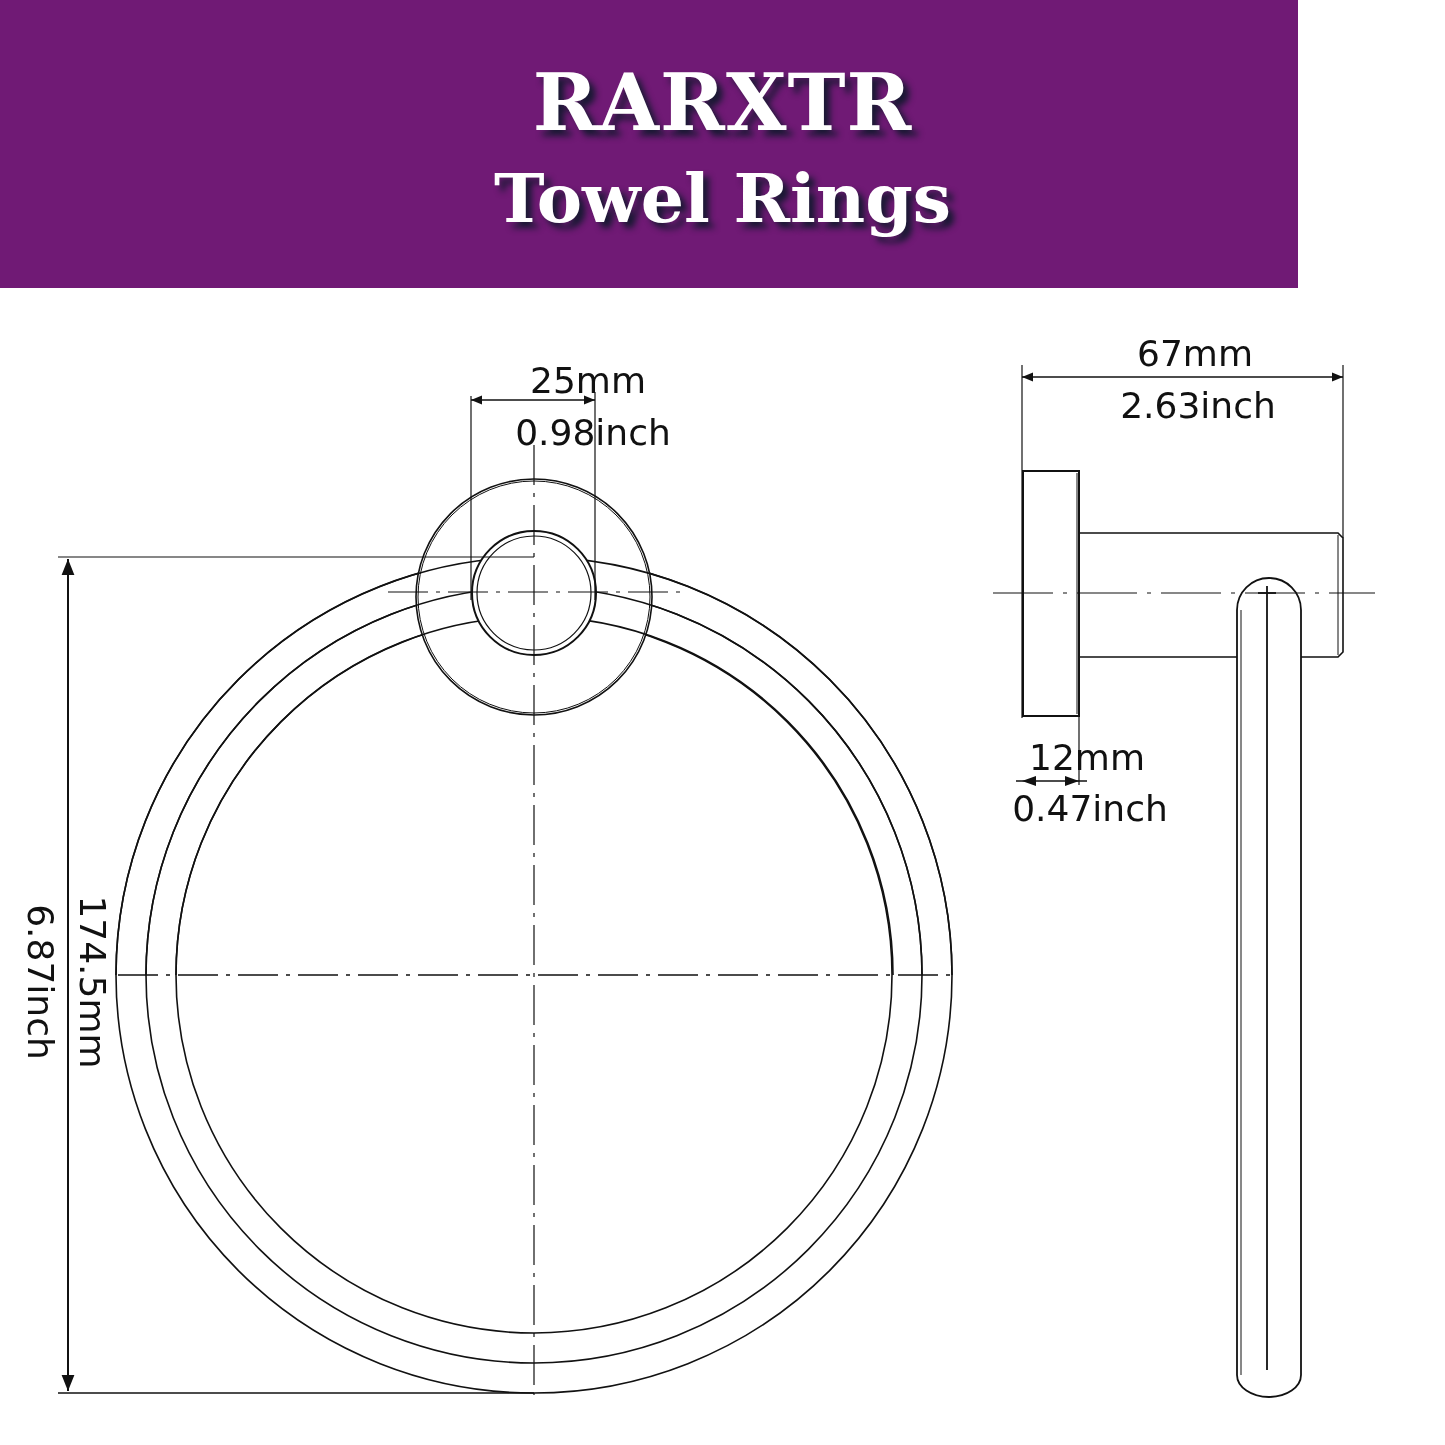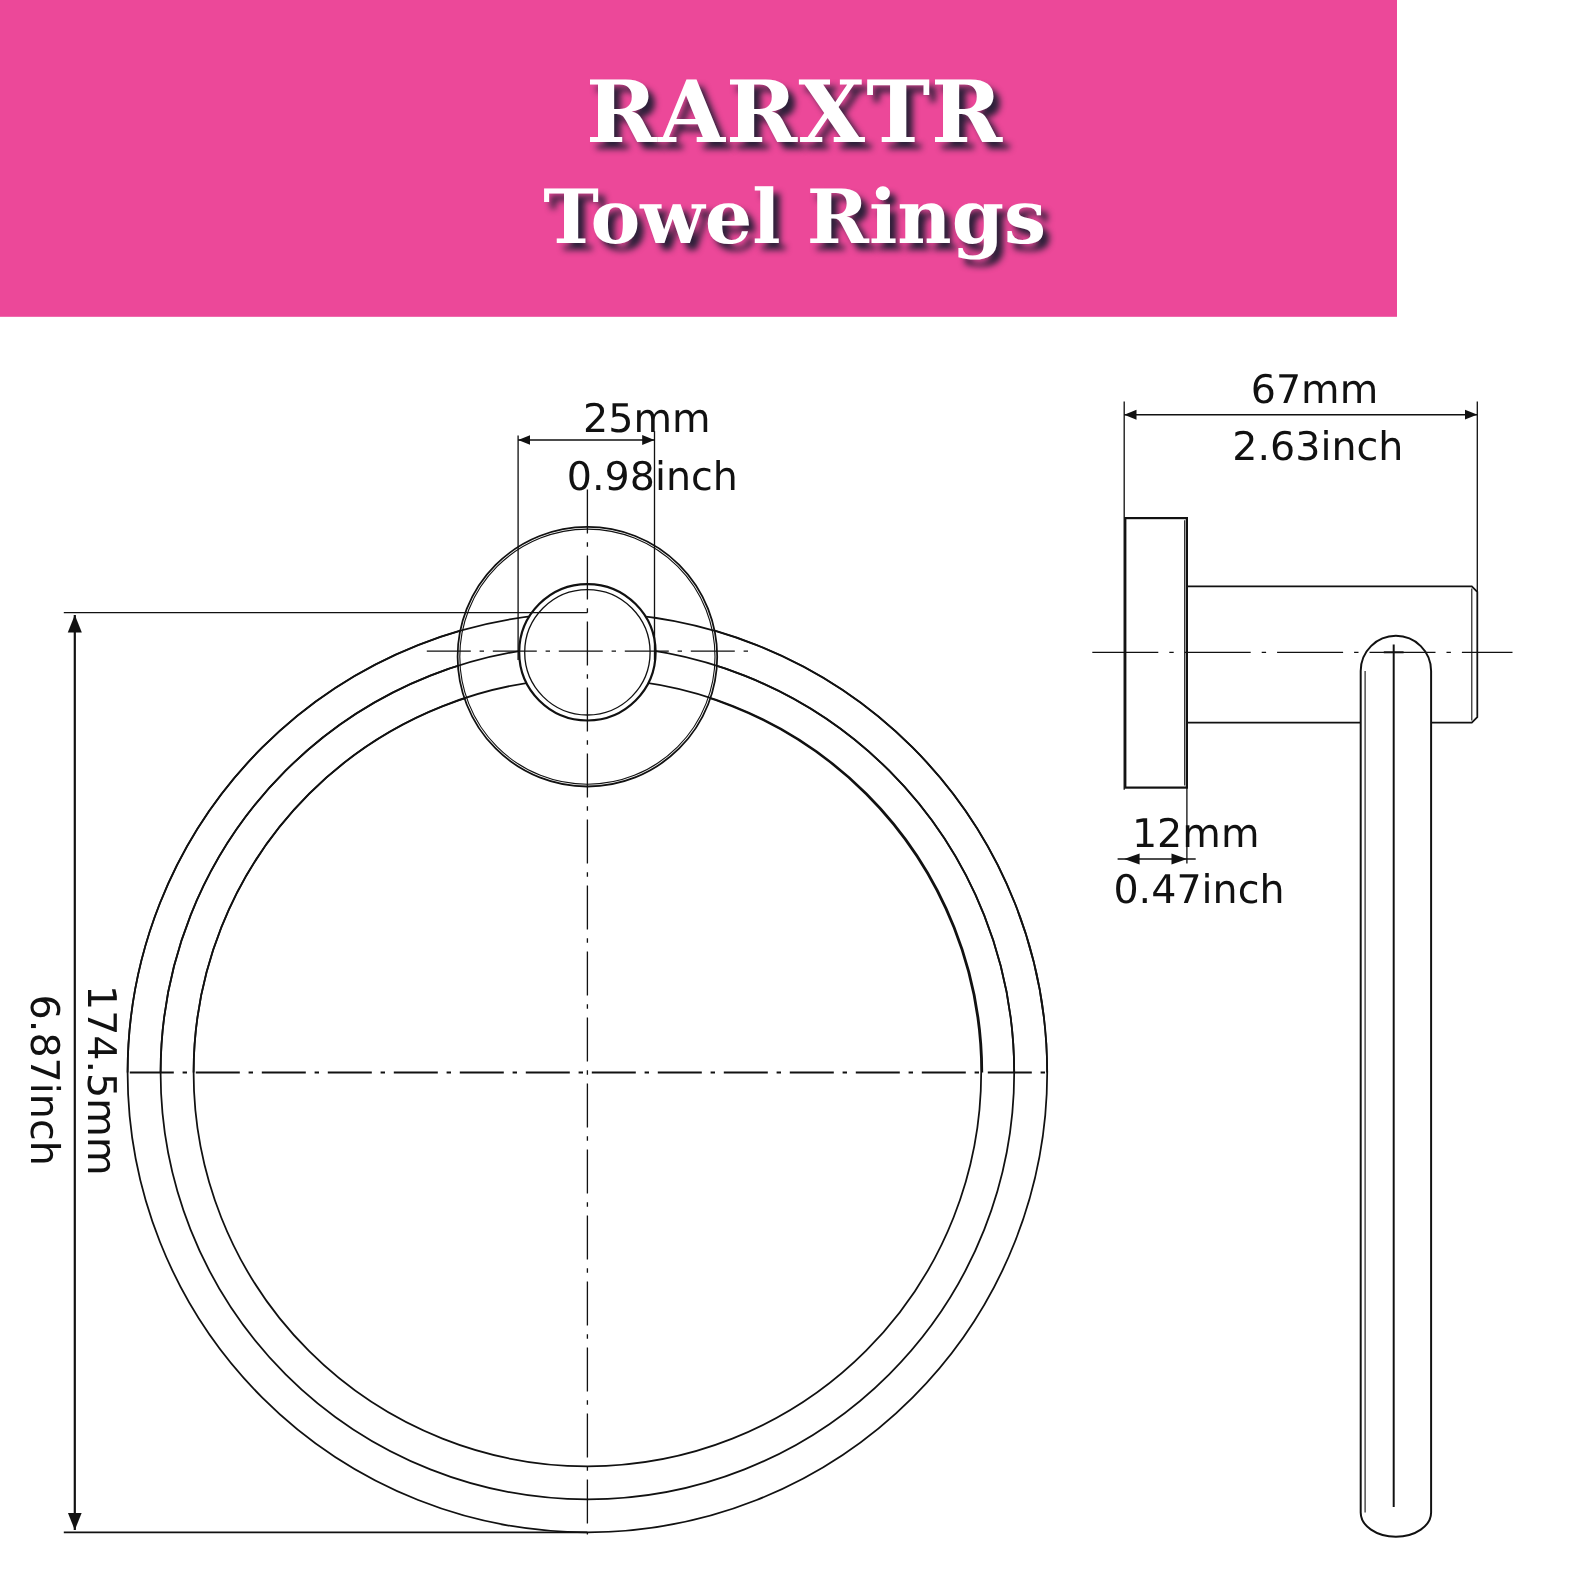--- a/index.html
+++ b/index.html
@@ -1,17 +1,17 @@
 <!DOCTYPE html>
 <html><head>
 <meta charset="utf-8">
 <style>
   html, body { margin:0; padding:0; background:#ffffff; }
   body { width:1445px; height:1445px; position:relative; overflow:hidden; font-family:"DejaVu Sans", sans-serif; }
-  .header { position:absolute; left:0; top:0; width:1270px; height:288px; background:#ec4899; }
+  .header { position:absolute; left:0; top:0; width:1270px; height:288px; background:#701a75;padding-left:28px; }
   .brand, .product { position:absolute; left:0; width:1445px; text-align:center; color:#ffffff;
     font-family:"DejaVu Serif", serif; font-weight:bold; text-shadow:6px 6px 6px rgba(10,25,40,0.85); }
   .brand { top:58px; font-size:78px; line-height:90px; letter-spacing:1px; }
   .product { top:158px; font-size:68px; line-height:80px; }
   svg.drawing { position:absolute; left:0; top:0; }
   .dim { font-family:"DejaVu Sans", sans-serif; font-size:36px; fill:#111; }
 </style>
 </head>
 <body>
 

